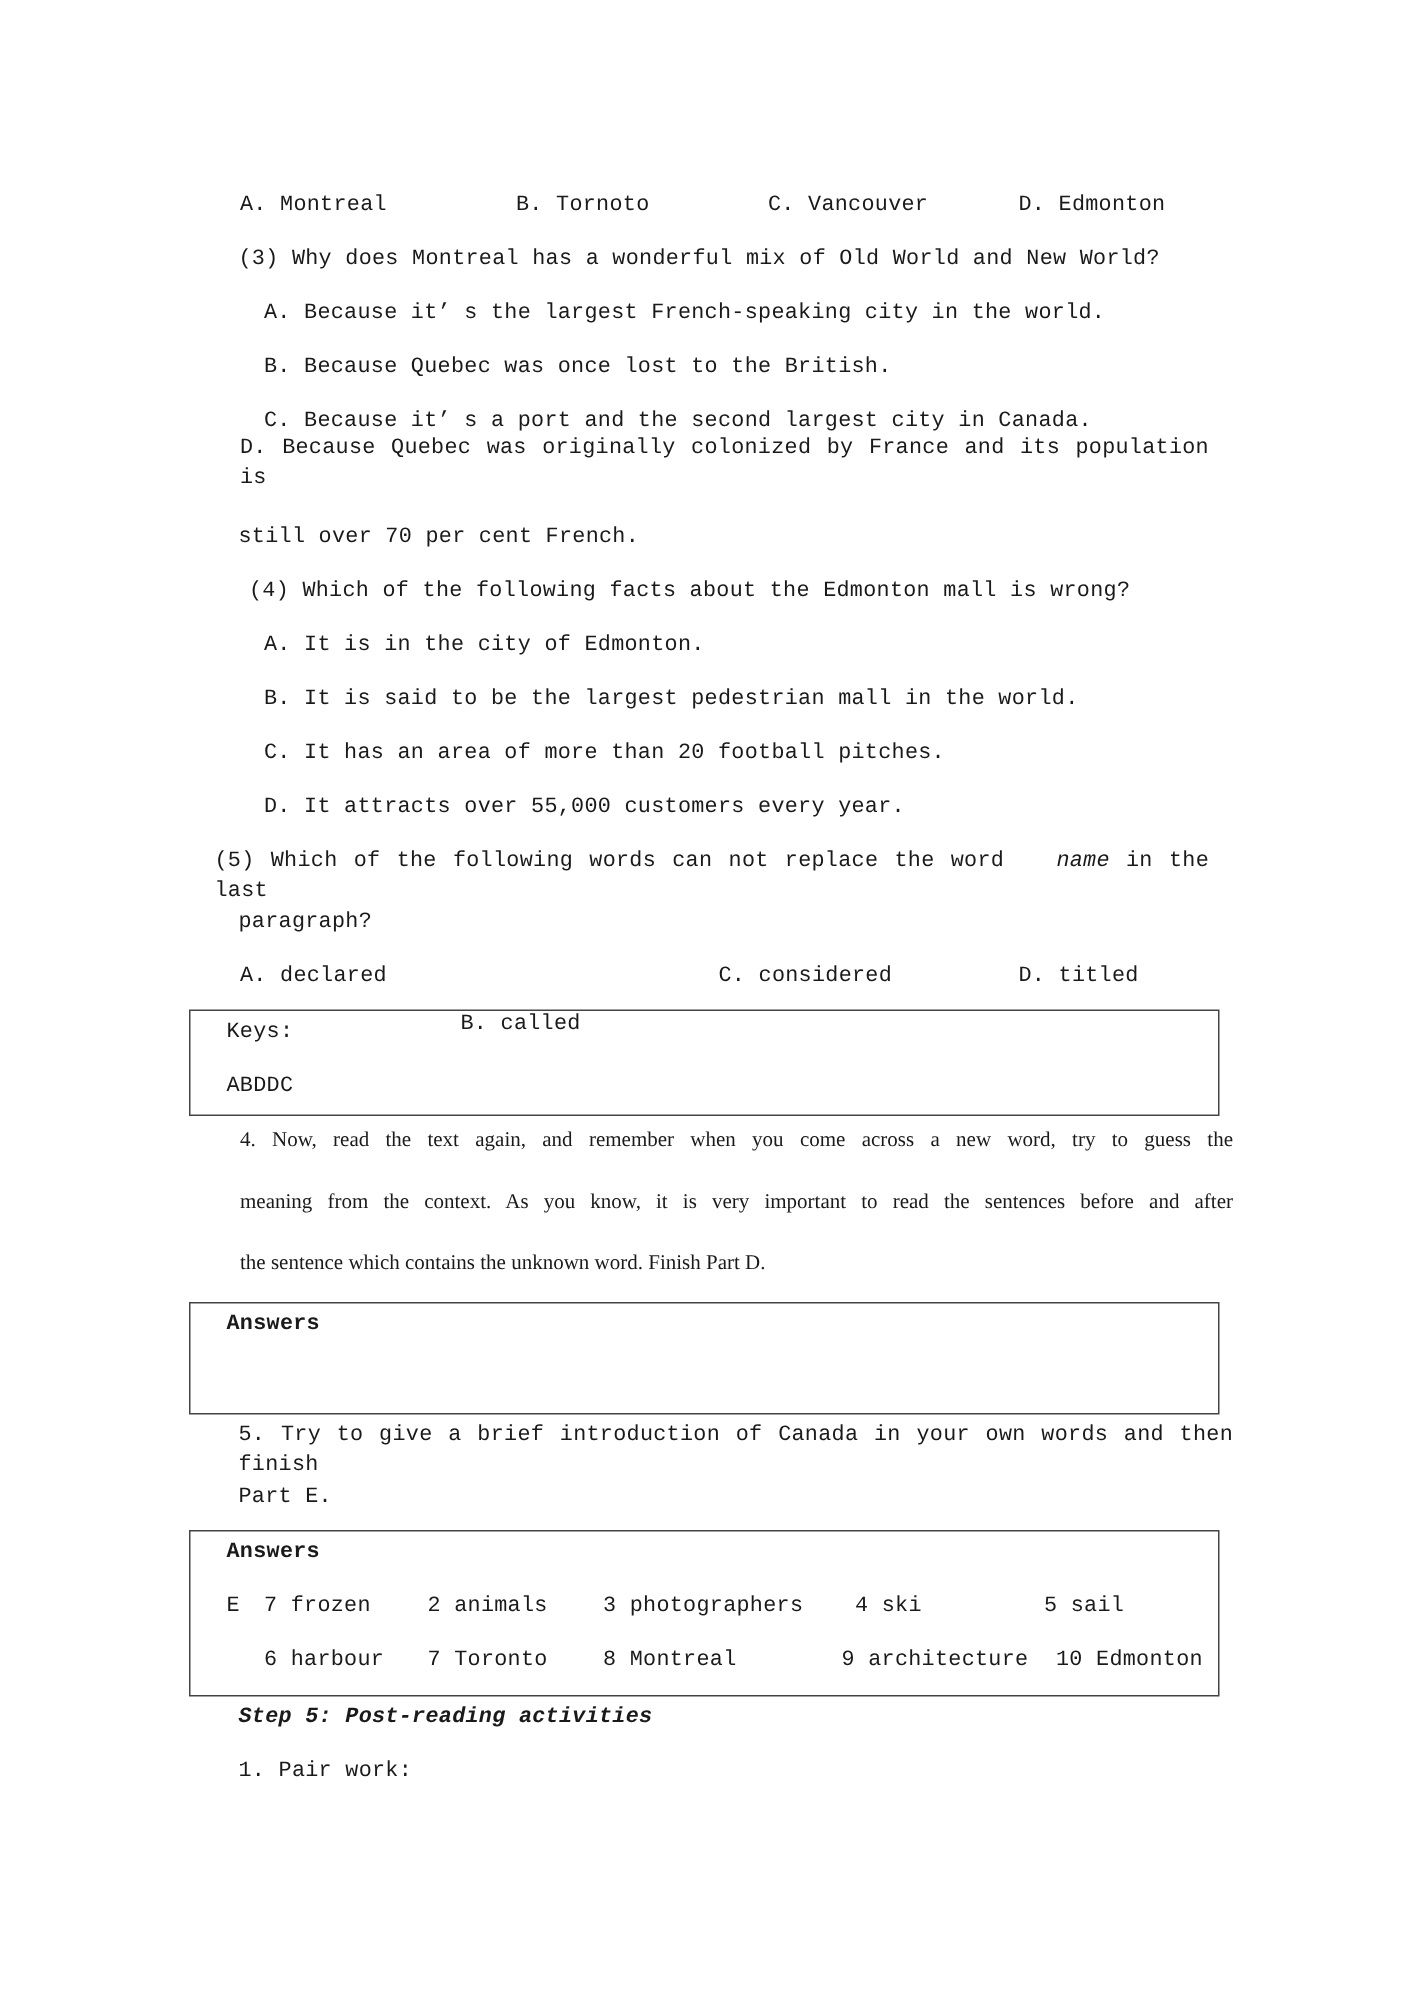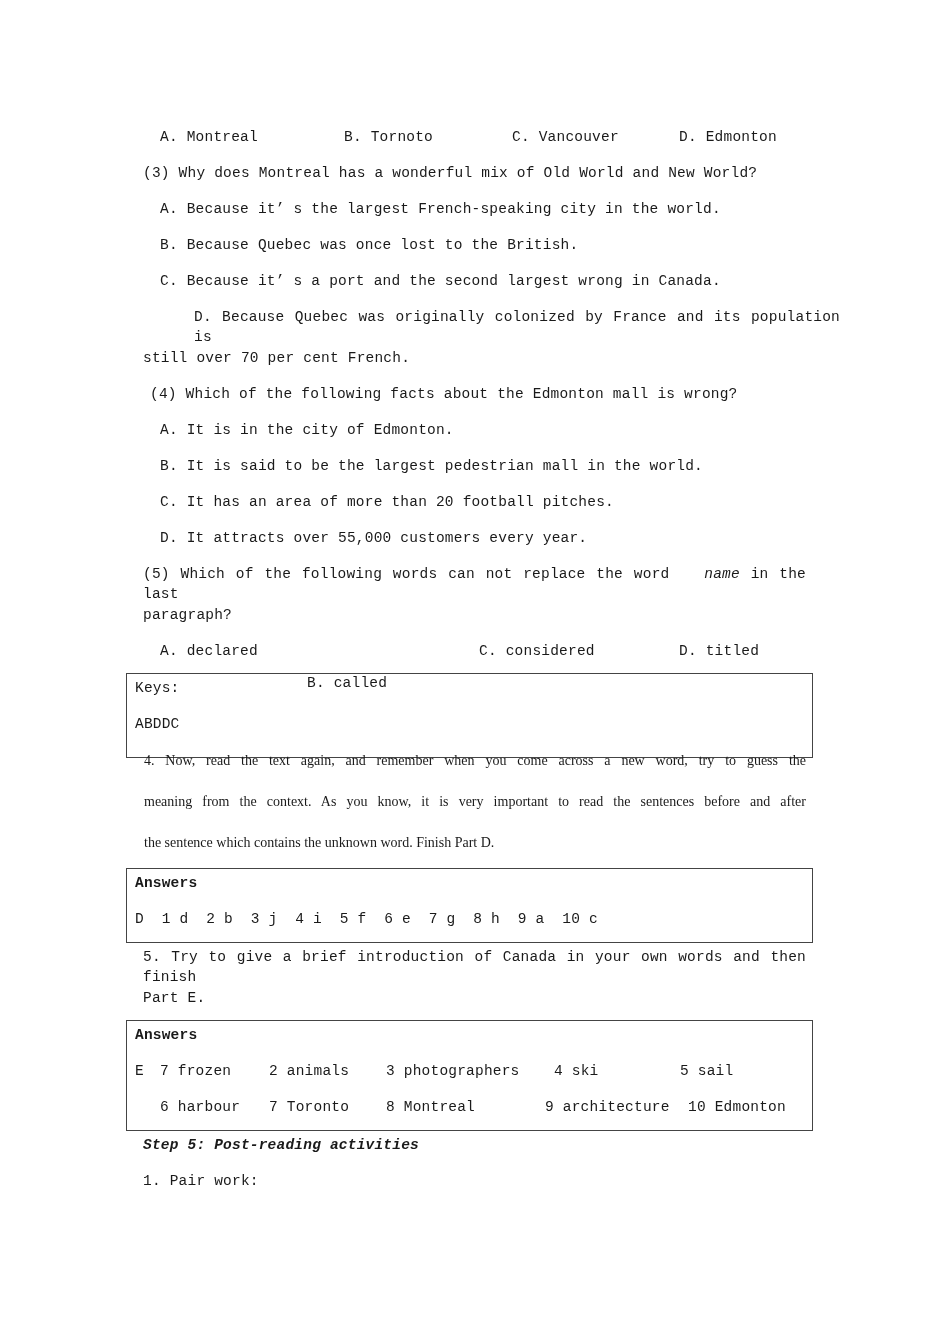--- a/index.html
+++ b/index.html
@@ -1,41 +1,41 @@
 <!DOCTYPE html>
 <html><head>
 <meta charset="utf-8">
 <style>
   html, body { margin: 0; padding: 0; background: #ffffff; }
   body { width: 950px; height: 1344px; position: relative; overflow: hidden; color: #1a1a1a; }
   .mono { font-family: "Liberation Mono", "DejaVu Sans Mono", monospace; font-size: 14.5px; letter-spacing: 0.2px; }
   .serif { font-family: "Liberation Serif", "DejaVu Serif", serif; font-size: 14px; }
-  .line { position: absolute; white-space: pre; line-height: 20px; }
+  .line { position: absolute; white-space: pre; line-height: 20px; margin-left: 16px; }
   .opts { position: absolute; left: 160px; width: 660px; height: 20px; }
   .opts span { position: absolute; top: 0; white-space: pre; line-height: 20px; font-family: Liberation Mono, monospace; }
   .justify { position: absolute; left: 160px; width: 646px; text-align: justify; text-align-last: justify; white-space: normal; line-height: 20px; }
   .box { position: absolute; left: 126px; width: 687px; border: 1px solid #444; box-sizing: border-box; }
   .bold { font-weight: bold; }
   em { font-style: italic; margin-left: 24px; }
 </style>
 </head>
 <body>
 
 <div class="opts mono" style="top:127px;">
   <span style="left:0;">A. Montreal</span>
   <span style="left:184px;">B. Tornoto</span>
   <span style="left:352px;">C. Vancouver</span>
   <span style="left:519px;">D. Edmonton</span>
 </div>
 
 <div class="line mono" style="left:143px; top:163px;">(3) Why does Montreal has a wonderful mix of Old World and New World?</div>
 <div class="line mono" style="left:160px; top:199px;">A. Because it’ s the largest French-speaking city in the world.</div>
 <div class="line mono" style="left:160px; top:235px;">B. Because Quebec was once lost to the British.</div>
-<div class="line mono" style="left:160px; top:271px;">C. Because it’ s a port and the second largest wrong in Canada.</div>
-<div class="justify mono" style="top:307px;margin-left:34px;">D. Because Quebec was originally colonized by France and its population is</div>
+<div class="line mono" style="left:160px; top:271px;">C. Because it’ s a port and the second largest city in Canada.</div>
+<div class="justify mono" style="top:289px;">D. Because Quebec was originally colonized by France and its population is</div>
 <div class="line mono" style="left:143px; top:348px;">still over 70 per cent French.</div>
 
 <div class="line mono" style="left:150px; top:384px;">(4) Which of the following facts about the Edmonton mall is wrong?</div>
 <div class="line mono" style="left:160px; top:420px;">A. It is in the city of Edmonton.</div>
 <div class="line mono" style="left:160px; top:456px;">B. It is said to be the largest pedestrian mall in the world.</div>
 <div class="line mono" style="left:160px; top:492px;">C. It has an area of more than 20 football pitches.</div>
 <div class="line mono" style="left:160px; top:528px;">D. It attracts over 55,000 customers every year.</div>
 
 <div class="mono" style="position:absolute; left:143px; top:564px; width:663px; line-height:20px; text-align:justify; text-align-last:justify;">
   <span>(5) Which of the following words can not replace the word</span>
@@ -43,32 +43,31 @@
   <span>in the last</span>
 </div>
 <div class="line mono" style="left:143px; top:605px;">paragraph?</div>
 <div class="opts mono" style="top:641px;">
   <span style="left:0;">A. declared</span>
   <span style="left:147px;margin-top:32px;">B. called</span>
   <span style="left:319px;">C. considered</span>
   <span style="left:519px;">D. titled</span>
 </div>
 
-<div class="box" style="top:673px; height:85px;">
+<div class="box" style="top:673px; height:71px;">
   <div class="line mono" style="left:8px; top:4px;">Keys:</div>
   <div class="line mono" style="left:8px; top:40px;">ABDDC</div>
 </div>
 
 <div class="line serif" style="left:144px; top:751px; width:662px; text-align:justify; text-align-last:justify; white-space:normal;">4. Now, read the text again, and remember when you come across a new word, try to guess the</div>
 <div class="line serif" style="left:144px; top:792px; width:662px; text-align:justify; text-align-last:justify; white-space:normal;">meaning from the context. As you know, it is very important to read the sentences before and after</div>
 <div class="line serif" style="left:144px; top:833px;">the sentence which contains the unknown word. Finish Part D.</div>
 
 <div class="box" style="top:868px; height:75px;">
   <div class="line mono bold" style="left:8px; top:4px;">Answers</div>
-  <div class="line mono" style="left:8px; top:40px;">D  1 d  2 b  3 j  4 i  5 f  6 e  7 g  8 h  9 a  10 c</div>
 </div>
 
 <div class="line mono" style="left:143px; top:947px; width:663px; text-align:justify; text-align-last:justify; white-space:normal;">5. Try to give a brief introduction of Canada in your own words and then finish</div>
 <div class="line mono" style="left:143px; top:988px;">Part E.</div>
 
 <div class="box" style="top:1020px; height:111px;">
   <div class="line mono bold" style="left:8px; top:4px;">Answers</div>
   <div class="line mono" style="left:8px; top:40px;">E</div>
   <div class="line mono" style="left:33px; top:40px;">7 frozen</div>
   <div class="line mono" style="left:142px; top:40px;">2 animals</div>

